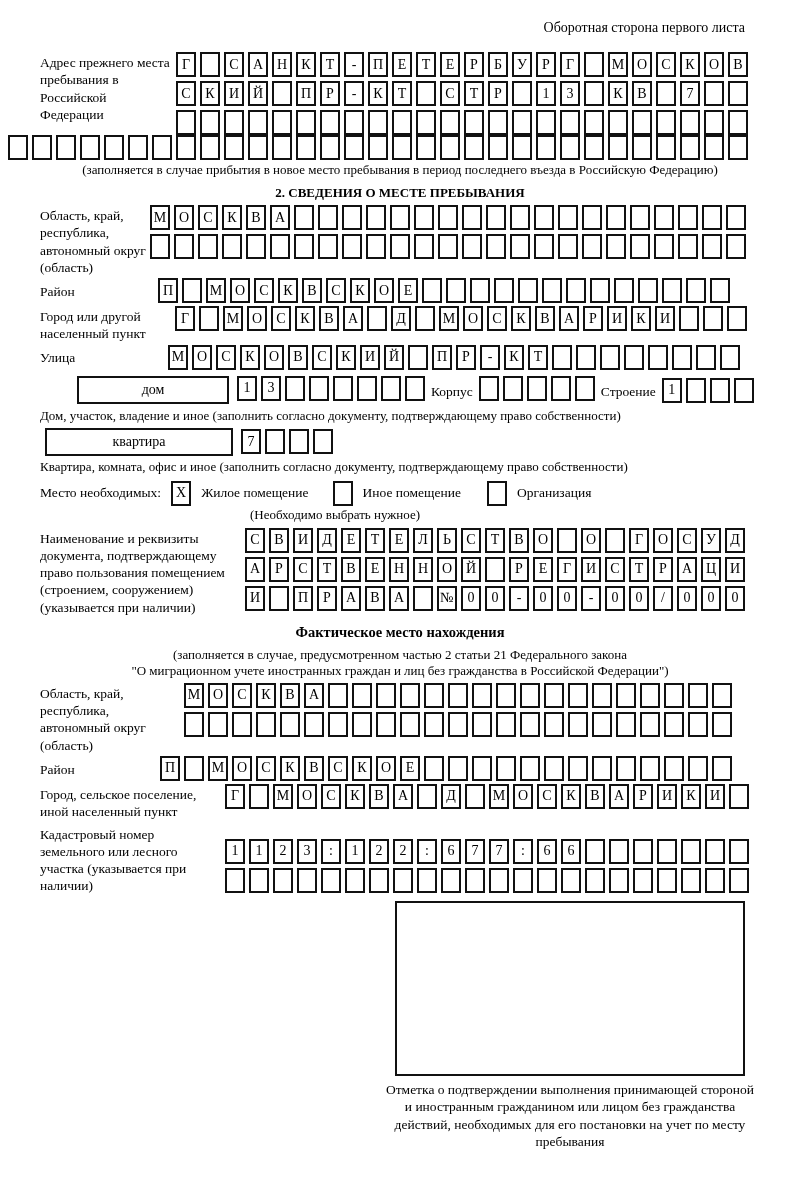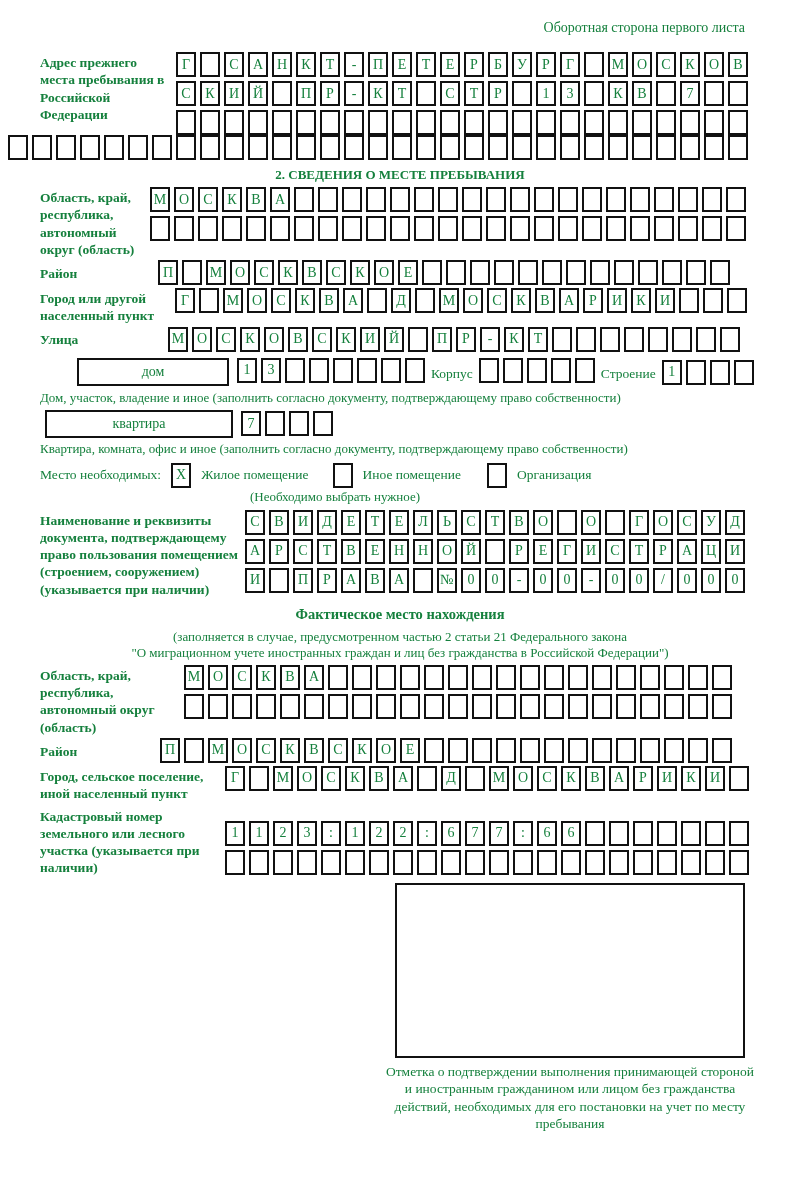--- a/index.html
+++ b/index.html
@@ -1,25 +1,25 @@
 <!DOCTYPE html>
 <html><head>
 <meta charset="utf-8">
 <style>
   * { margin:0; padding:0; box-sizing:border-box; }
   html,body { background:#888; }
   .page {
-    width:800px; height:1180px; margin:0 auto; background:#fff; color:#15803d;
+    width:800px; height:1180px; margin:0 auto; background:#fff; color:#000000;
     font-family:"Liberation Serif","DejaVu Serif",serif; font-size:13.5px;
     position:relative; overflow:hidden;
   }
   .hdr { padding:20px 55px 0 0; text-align:right; font-size:14px; }
   .frow { display:flex; align-items:flex-start; }
   .frow.vcenter { align-items:center; }
-  .flabel { flex:none; line-height:1.28; padding-top:2px;font-weight:bold; }
+  .flabel { flex:none; line-height:1.28; padding-top:2px; }
   .cellrows { display:flex; flex-direction:column; }
   .cells { display:flex; gap:4px; margin-bottom:4px; }
   .cells:last-child { margin-bottom:0; }
   .cell, .checkbox {
     flex:none; width:20px; height:25px; border:2px solid #111;
     display:flex; align-items:center; justify-content:center;
     font-size:14px; background:#fff;
   }
   .labelbox {
     flex:none; height:28px; border:2px solid #111; display:flex;
@@ -149,20 +149,21 @@
       <div class="cell"></div>
       <div class="cell"></div>
       <div class="cell"></div>
       <div class="cell"></div>
       <div class="cell"></div>
       <div class="cell"></div>
       <div class="cell"></div>
       <div class="cell"></div>
       <div class="cell"></div>
     </div>
+  <div class="note center" style="margin-top:2px;">(заполняется в случае прибытия в новое место пребывания в период последнего въезда в Российскую Федерацию)</div>
 
   <div class="h2" style="margin-top:7px;">2. СВЕДЕНИЯ О МЕСТЕ ПРЕБЫВАНИЯ</div>
 
   <div class="frow" style="margin:4px 0 0 40px;">
     <div class="flabel" style="width:106px;">Область, край, республика, автономный округ (область)</div>
     <div class="cellrows" style="margin-left:4px;">
       <div class="cells">
           <div class="cell">М</div>
           <div class="cell">О</div>
           <div class="cell">С</div>

